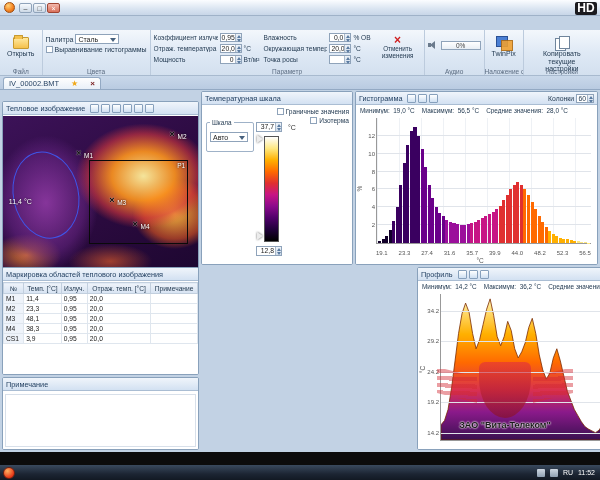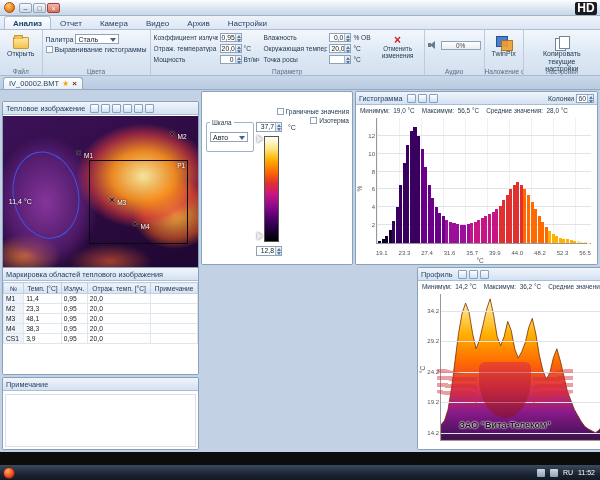--- a/index.html
+++ b/index.html
@@ -50,21 +50,21 @@
 .slider{width:40px;height:9px;border:1px solid #8fa3ba;background:linear-gradient(#fff,#e8eef5);font-size:6.5px;text-align:center;line-height:8px;color:#444;}
 .twinicon{width:16px;height:13px;position:relative;margin-top:2px;}
 .twinicon::before{content:"";position:absolute;left:0;top:0;width:10px;height:9px;background:#4a7fd4;border:1px solid #2a5094;}
 .twinicon::after{content:"";position:absolute;left:5px;top:4px;width:10px;height:9px;background:#f0a030;border:1px solid #b06a10;opacity:.9;}
 .copyicon{width:14px;height:13px;position:relative;margin-top:2px;}
 .copyicon::before{content:"";position:absolute;left:0;top:2px;width:9px;height:11px;background:#fff;border:1px solid #70859c;}
 .copyicon::after{content:"";position:absolute;left:4px;top:0;width:9px;height:11px;background:#fff;border:1px solid #70859c;}
 
 
 .doctabs{position:absolute;top:76px;left:0;right:0;height:14px;background:linear-gradient(#c9d8ea,#b9cbe1);border-bottom:1px solid #93a9c3;display:flex;align-items:flex-end;padding-left:3px;}
-.doctab{display:flex;align-items:center;gap:3px;background:linear-gradient(#fefefe,#e9f0f8);border:1px solid #93a9c3;border-bottom:none;border-radius:3px 3px 0 0;padding:1px 5px;font-size:7.5px;color:#1f3c5e;}
+.doctab{display:flex;align-items:center;gap:12px;background:linear-gradient(#fefefe,#e9f0f8);border:1px solid #93a9c3;border-bottom:none;border-radius:3px 3px 0 0;padding:1px 5px;font-size:7.5px;color:#1f3c5e;}
 .star{color:#f0a818;font-size:8px;}
 .tabclose{color:#7a2020;font-size:8px;font-weight:bold;}
 
 
 .panel{position:absolute;border:1px solid #89a1bb;background:#fff;border-radius:2px;overflow:hidden;}
 .phead{height:13px;background:linear-gradient(#f0f5fb,#d3e1f2);border-bottom:1px solid #aabdd3;display:flex;align-items:center;gap:2px;padding:0 3px;font-size:7.3px;color:#1c3a5c;white-space:nowrap;overflow:hidden;}
 .pbody{position:absolute;top:14px;left:0;right:0;bottom:0;background:#fff;}
 .hicon{width:9px;height:9px;border:1px solid #87a0bc;background:linear-gradient(#ffffff,#cfe0f2);border-radius:1px;flex:0 0 auto;}
 #p-thermal{left:2px;top:101px;width:197px;height:174px;}
 #p-scale{left:201px;top:91px;width:152px;height:174px;}
@@ -165,30 +165,20 @@
   <div class="titlebar">
     <div class="orb"></div>
     <div class="winbtns">
       <div class="wb">–</div>
       <div class="wb">□</div>
       <div class="wb close">×</div>
     </div>
   </div>
   <div class="hdbadge">HD</div>
 
-  <div class="tabsrow">
-    <div class="rtabs">
-        <div class="rtab active">Анализ</div>
-        <div class="rtab">Отчет</div>
-        <div class="rtab">Камера</div>
-        <div class="rtab">Видео</div>
-        <div class="rtab">Архив</div>
-        <div class="rtab">Настройки</div>
-      </div>
-  </div>
 
   <div class="ribbon">
     <div class="rgroup">
       <div class="rbtn-big">
         <div class="icon-folder"></div>
         <span>Открыть</span>
       </div>
       <div class="glabel">Файл</div>
     </div>
 
@@ -330,20 +320,23 @@
           <div class="ml">M3</div>
         </div>
         <div class="marker" style="left: 69%; top: 69%;">
           <div class="mx">×</div>
           <div class="ml">M4</div>
         </div>
       </div>
   </div>
 
   <div class="panel" id="p-scale">
+    <div class="phead">
+      <span>Температурная шкала</span>
+    </div>
     <div class="pbody">
       <div class="scale-ckrow" style="top:2px;right:3px;">
         <div class="checkbox"></div>
         <span>Граничные значения</span>
       </div>
       <div class="scale-ckrow" style="top:11px;right:3px;">
         <div class="checkbox"></div>
         <span>Изотерма</span>
       </div>
       <div class="shkala">

